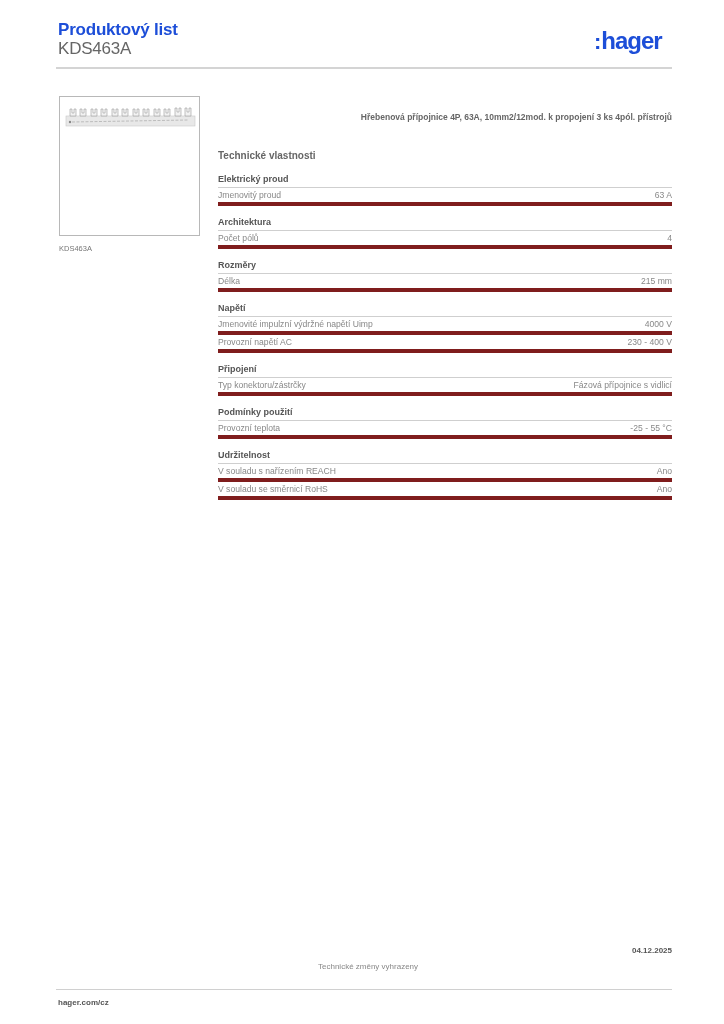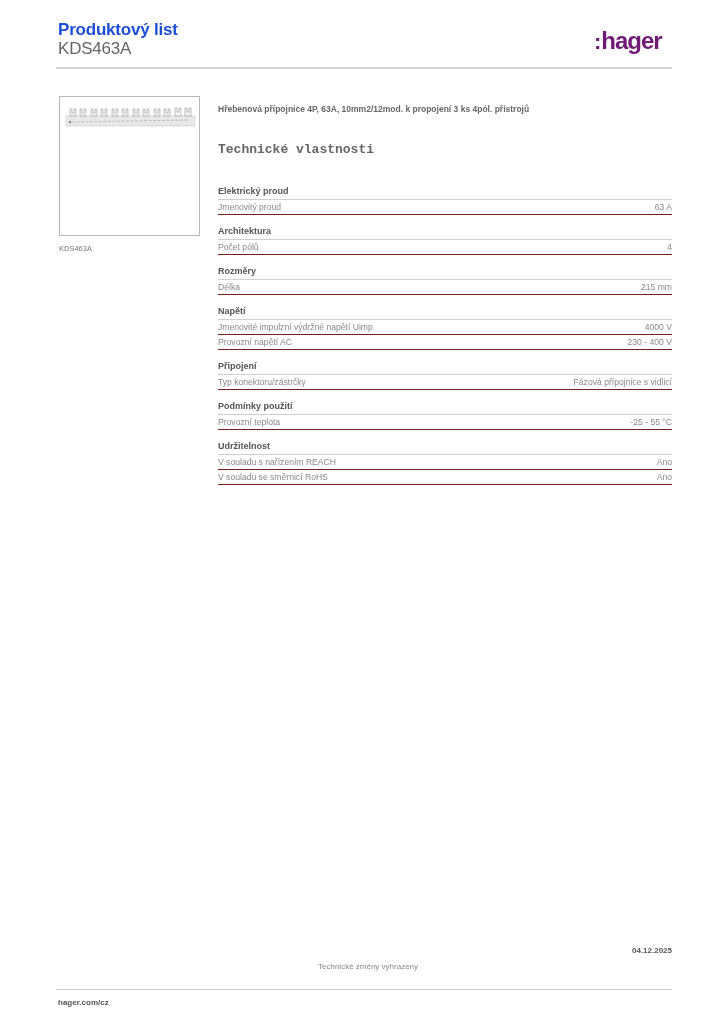--- a/index.html
+++ b/index.html
@@ -10,45 +10,45 @@
     .hdr-title {
       position: absolute; left: 58px; top: 20px;
       font-size: 17px; font-weight: bold; color: #1d4ed8; letter-spacing: -0.2px;
     }
     .hdr-code {
       position: absolute; left: 58px; top: 39px;
       font-size: 17px; color: #666; letter-spacing: -0.2px;
     }
     .logo {
       position: absolute; left: 594px; top: 27px;
-      font-size: 24px; font-weight: bold; color: #701a75; letter-spacing: -1px;
+      font-size: 24px; font-weight: bold; color: #1d4ed8; letter-spacing: -1px;
     }
     .logo .colon { font-size: 22px; margin-right: 1px; }
     .hdr-rule {
       position: absolute; left: 56px; top: 67px; width: 616px; height: 2px; background: #d4d4d4;
     }
     .img-box {
       position: absolute; left: 59px; top: 96px; width: 141px; height: 140px;
       border: 1px solid #b8b8b8; box-sizing: border-box; background: #fff;
     }
     .busbar { position: absolute; left: 4px; top: 8px; width: 133px; height: 26px; }
     .img-caption {
       position: absolute; left: 59px; top: 244px; font-size: 7.5px; color: #777;
     }
     .content { position: absolute; left: 218px; top: 96px; width: 454px; }
-    .desc { font-size: 8.5px; font-weight: bold; color: #666; margin: 8px 0 28px 0; }
-    .techhead { font-size: 13px; font-weight: bold; color: #666; margin: 0 0 28px 0; font-family: Liberation Mono, monospace; }
+    .desc { font-size: 8.5px; font-weight: bold; color: #666; margin: 16px 0 28px 0; text-align: right; }
+    .techhead { font-size: 10px; font-weight: bold; color: #666; margin: 0 0 12px 0; }
     .section { margin-bottom: 10px; }
     .sec-title {
       font-size: 9px; font-weight: bold; color: #555; padding-bottom: 2px;
       border-bottom: 1px solid #cfcfcf; line-height: 12px;
     }
     .row {
       display: flex; justify-content: space-between; font-size: 8.6px; color: #888;
-      border-bottom: 1px solid #7f1d1d; height: 14px; line-height: 14px;
+      border-bottom: 4px solid #7f1d1d; height: 14px; line-height: 14px;
     }
     .row .v { text-align: right; }
     .footer-rule {
       position: absolute; left: 56px; top: 989px; width: 616px; height: 1px; background: #d0d0d0;
     }
     .f-left { position: absolute; left: 58px; top: 998px; font-size: 8px; font-weight: bold; color: #555; }
     .f-mid { position: absolute; left: 318px; top: 962px; font-size: 8px; color: #888; }
     .f-right { position: absolute; right: 52px; top: 946px; font-size: 8px; font-weight: bold; color: #555; }
   </style>
 </head>

